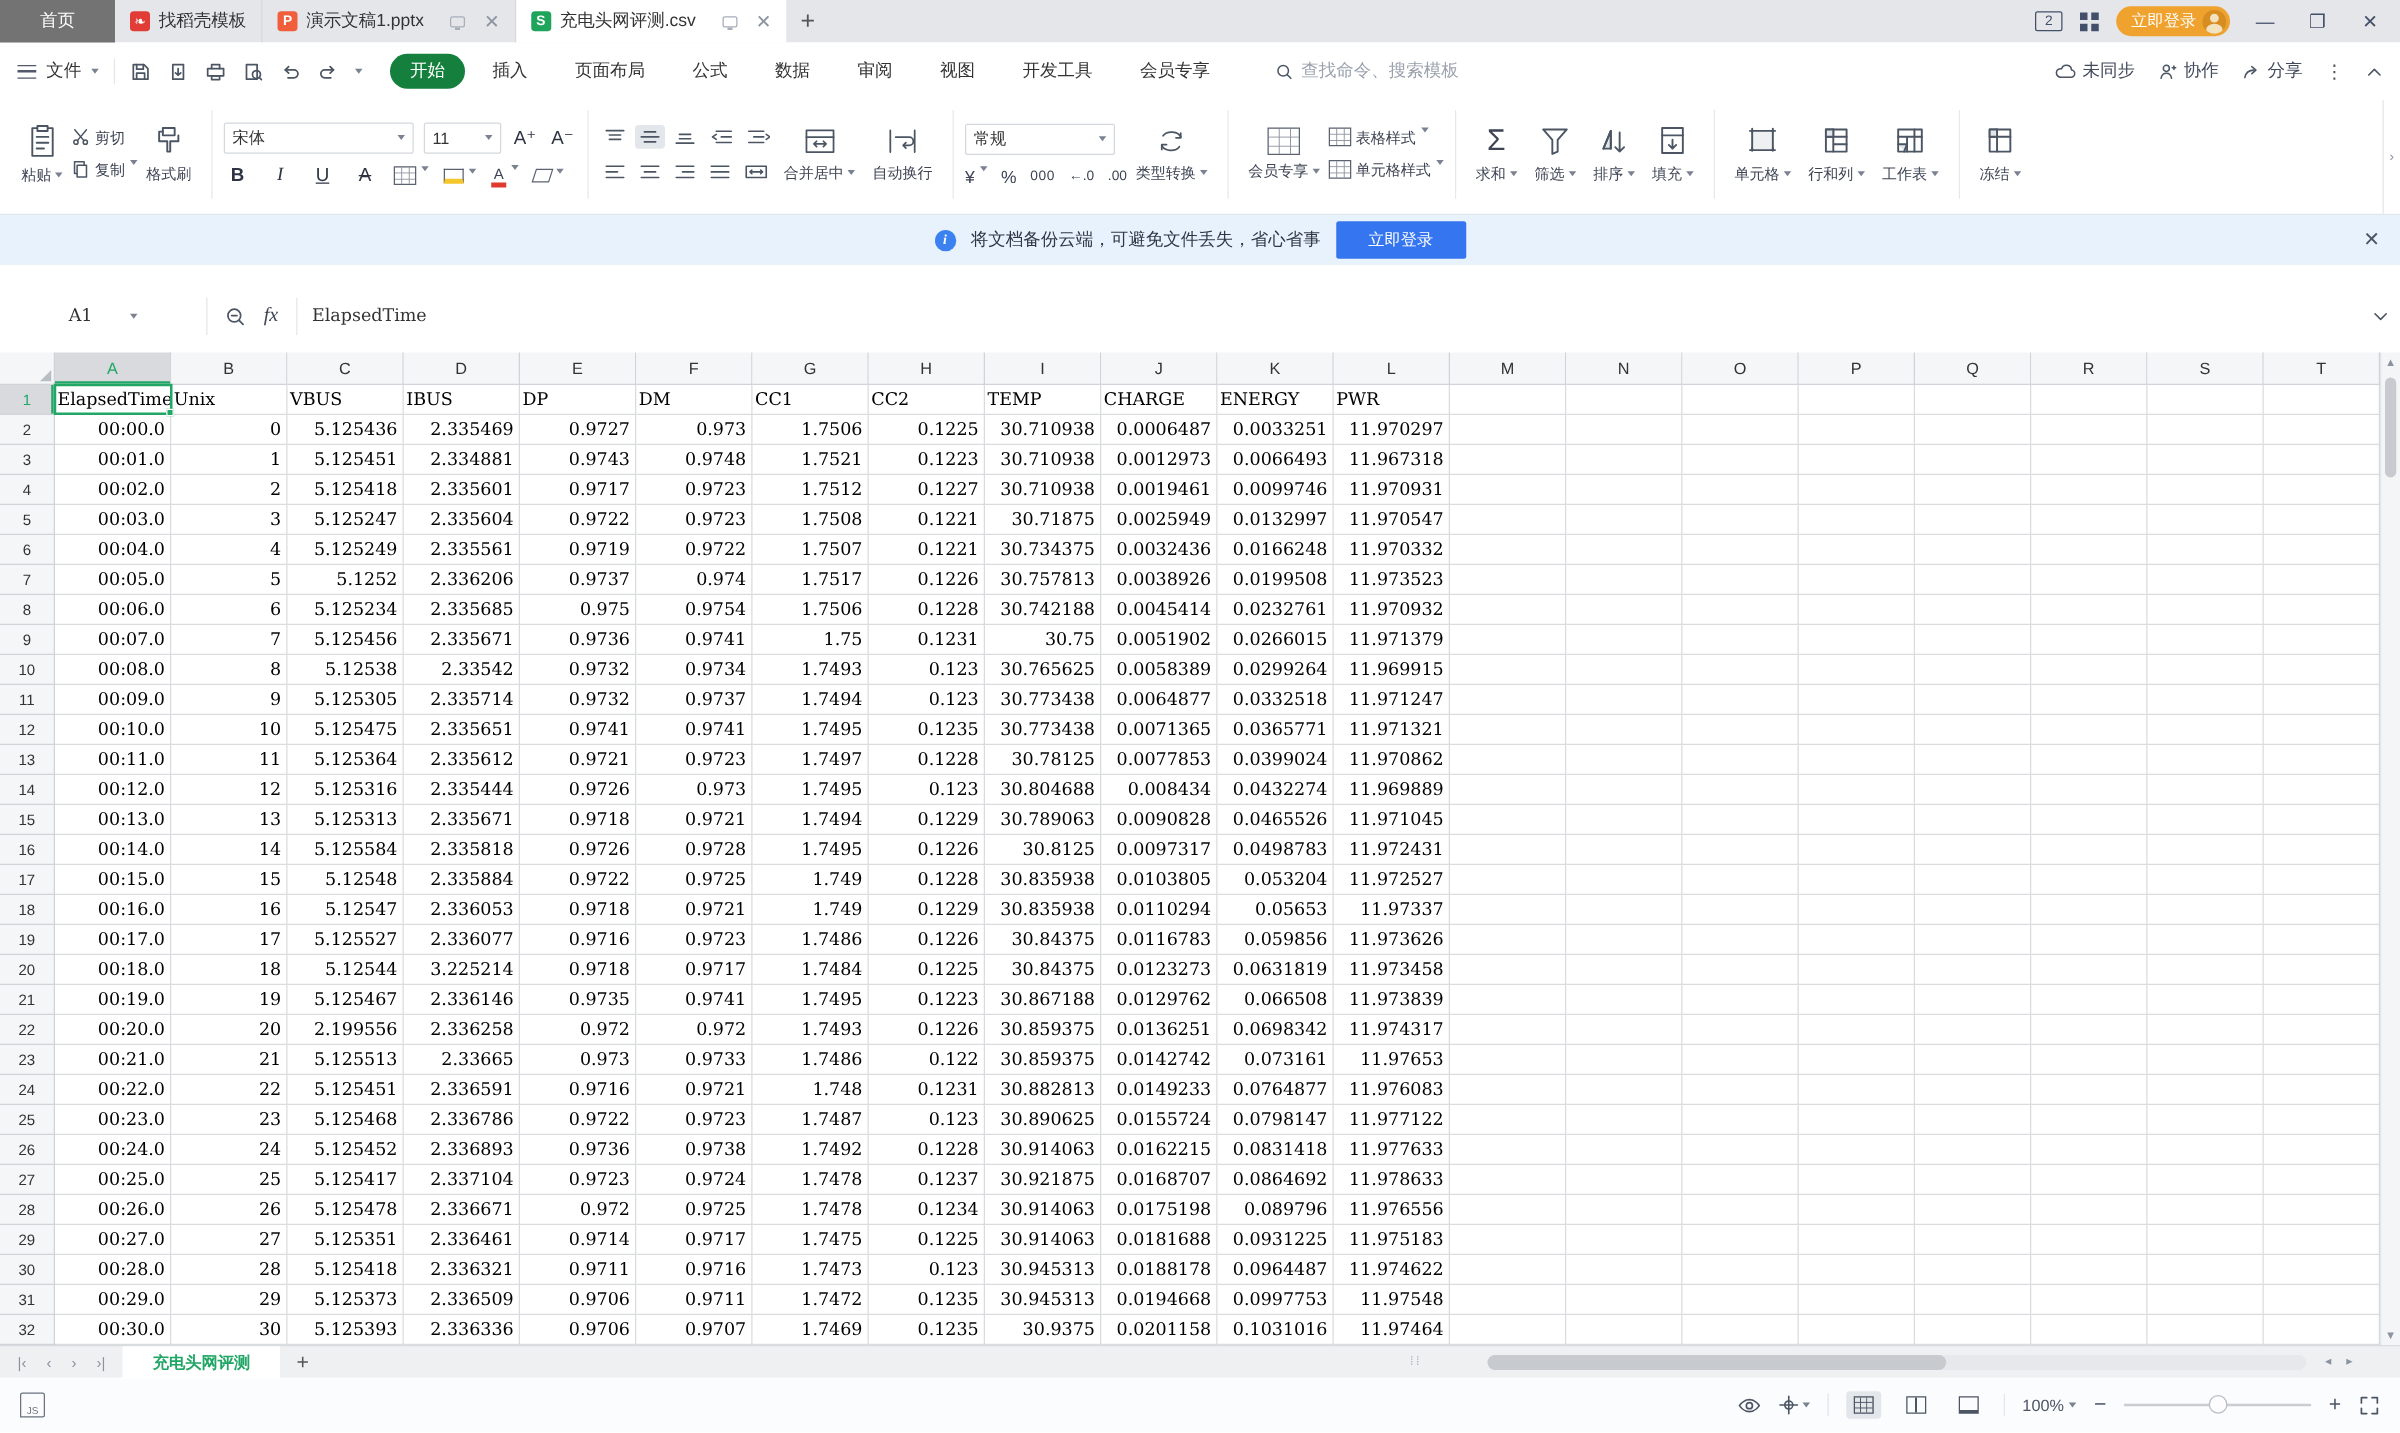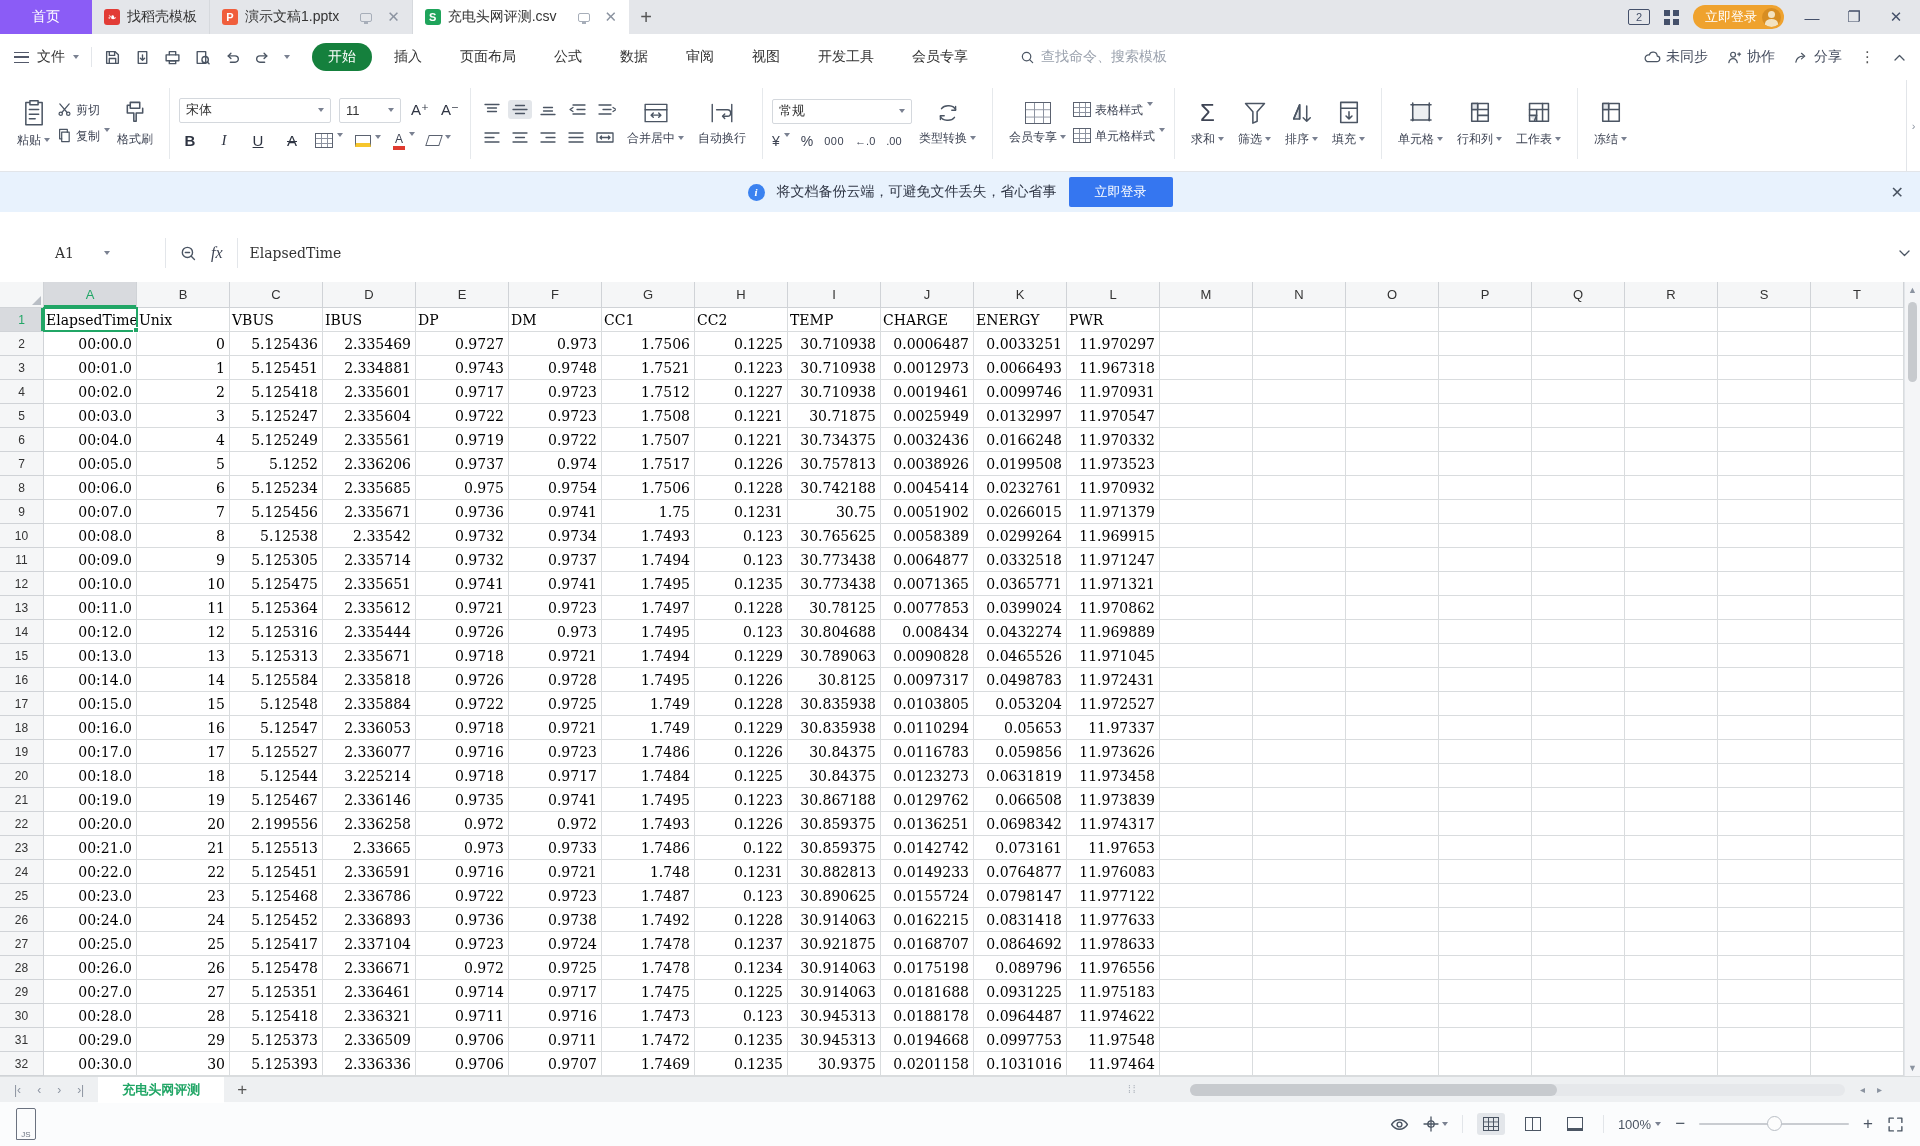--- a/index.html
+++ b/index.html
@@ -3,21 +3,21 @@
 <meta charset="utf-8">
 <style>
   * { box-sizing: border-box; margin: 0; padding: 0; }
   html,body { width:1920px; height:1146px; overflow:hidden; background:#fff;
     font-family:"Liberation Sans","DejaVu Sans",sans-serif; color:#333; font-size:14px; }
   svg { display:block; }
   .ic { stroke:#4b5563; fill:none; stroke-width:1.3; stroke-linecap:round; stroke-linejoin:round; }
 
   
   .titlebar { height:34px; background:#e4e6ea; display:flex; align-items:stretch; }
-  .home-tab { width:92px; background:#8b5cf6; color:#fff; display:flex; align-items:center; justify-content:center; font-size:14px; }
+  .home-tab { width:92px; background:#737373; color:#fff; display:flex; align-items:center; justify-content:center; font-size:14px; }
   .doc-tabs { display:flex; align-items:stretch; }
   .dtab { display:flex; align-items:center; gap:7px; padding:0 12px; border-right:1px solid #d6d9dd; color:#333; max-width:310px; }
   .dtab.active { background:#fff; border-right:none; }
   .dtab .ficon { width:16px; height:16px; border-radius:3px; color:#fff; font-size:11px; font-weight:bold; display:flex; align-items:center; justify-content:center; flex:0 0 16px; }
   .dtab .lbl { white-space:nowrap; overflow:hidden; }
   .dtab .mon { width:12px; height:9px; border:1.4px solid #a7aeb9; border-radius:2px; position:relative; margin-left:14px; }
   .dtab .mon::after { content:""; position:absolute; left:3px; right:3px; bottom:-3px; height:1.4px; background:#a7aeb9; }
   .dtab .x { color:#8b93a0; font-size:15px; margin-left:8px; }
   .newtab { width:34px; display:flex; align-items:center; justify-content:center; color:#555; font-size:20px; }
   .tb-right { margin-left:auto; display:flex; align-items:center; gap:14px; padding-right:10px; }
@@ -110,21 +110,21 @@
   .snav { display:flex; align-items:center; gap:16px; padding:0 14px; color:#8b93a0; font-size:12px; }
   .stab { height:26px; background:#fff; display:flex; align-items:center; padding:0 24px; color:#21a666; font-weight:bold; font-size:13px; }
   .saddtab { width:36px; display:flex; align-items:center; justify-content:center; color:#555; font-size:17px; }
   .hs-handle { position:absolute; left:1128px; color:#aab0b9; font-size:10px; letter-spacing:2px; }
   .hscroll { position:absolute; left:1190px; width:655px; top:7px; height:12px; background:#e6e8eb; border-radius:6px; }
   .hscroll .thumb { position:absolute; left:0; top:0; bottom:0; width:56%; background:#c7cace; border-radius:6px; }
   .hs-arrows { position:absolute; right:38px; display:flex; gap:12px; color:#8b93a0; font-size:10px; }
 
   
   .statusbar { height:44px; background:#fbfcfd; display:flex; align-items:center; padding:0 16px; }
-  .jsic { width:20px; height:32px; border:1.5px solid #6b7280; border-radius:2px 2px 2px 0; color:#6b7280; font-size:8px; display:flex; align-items:flex-end; justify-content:center;text-align:center; }
+  .jsic { width:20px; height:20px; border:1.5px solid #6b7280; border-radius:2px 2px 2px 0; color:#6b7280; font-size:8px; display:flex; align-items:flex-end; justify-content:center;text-align:center; }
   .sb-right { margin-left:auto; display:flex; align-items:center; gap:14px; color:#4b5563; }
   .sb-sep { width:1px; height:18px; background:#e2e5e9; }
   .viewbtn { padding:4px 6px; border-radius:3px; display:flex; }
   .viewbtn.on { background:#e3e6ea; }
   .vic { width:16px; height:14px; border:1.4px solid #4b5563; }
   .vic.grid { background-image:linear-gradient(#4b5563 1px,transparent 1px),linear-gradient(90deg,#4b5563 1px,transparent 1px); background-size:5px 4.5px; background-position:-1px -1px; }
   .vic.cols { background:linear-gradient(90deg,transparent 6px,#4b5563 6px,#4b5563 7.4px,transparent 7.4px); }
   .vic.page { border-bottom-width:3.5px; }
   .zoomtxt { display:flex; align-items:center; gap:4px; font-size:13px; }
   .zslider { width:150px; height:2px; background:#c9ccd1; position:relative; border-radius:1px; }
@@ -408,21 +408,21 @@
   <div class="tbig">
     <svg class="ic" width="26" height="24" viewBox="0 0 24 20">
         <path d="M3 2v16M21 2v16M7 7h10a3 3 0 0 1 0 6h-4"></path>
         <path d="M14.5 11l-2 2 2 2"></path>
       </svg>
     <span class="tlabel">自动换行</span>
   </div>
   <div class="vsep"></div>
 
   <div class="tcol">
-    <div class="combo" style="width:140px">
+    <div class="combo" style="width:120px">
       <span>常规</span>
         <span class="caret"></span>
     </div>
     <div class="trow" style="gap:11px">
       <span class="tsm">
           <span style="font-size:14px">¥</span>
           <span class="caret"></span>
         </span>
       <span class="tsm" style="font-size:14px">%</span>
       <span class="tsm" style="font-size:11px;letter-spacing:0.5px">000</span>

